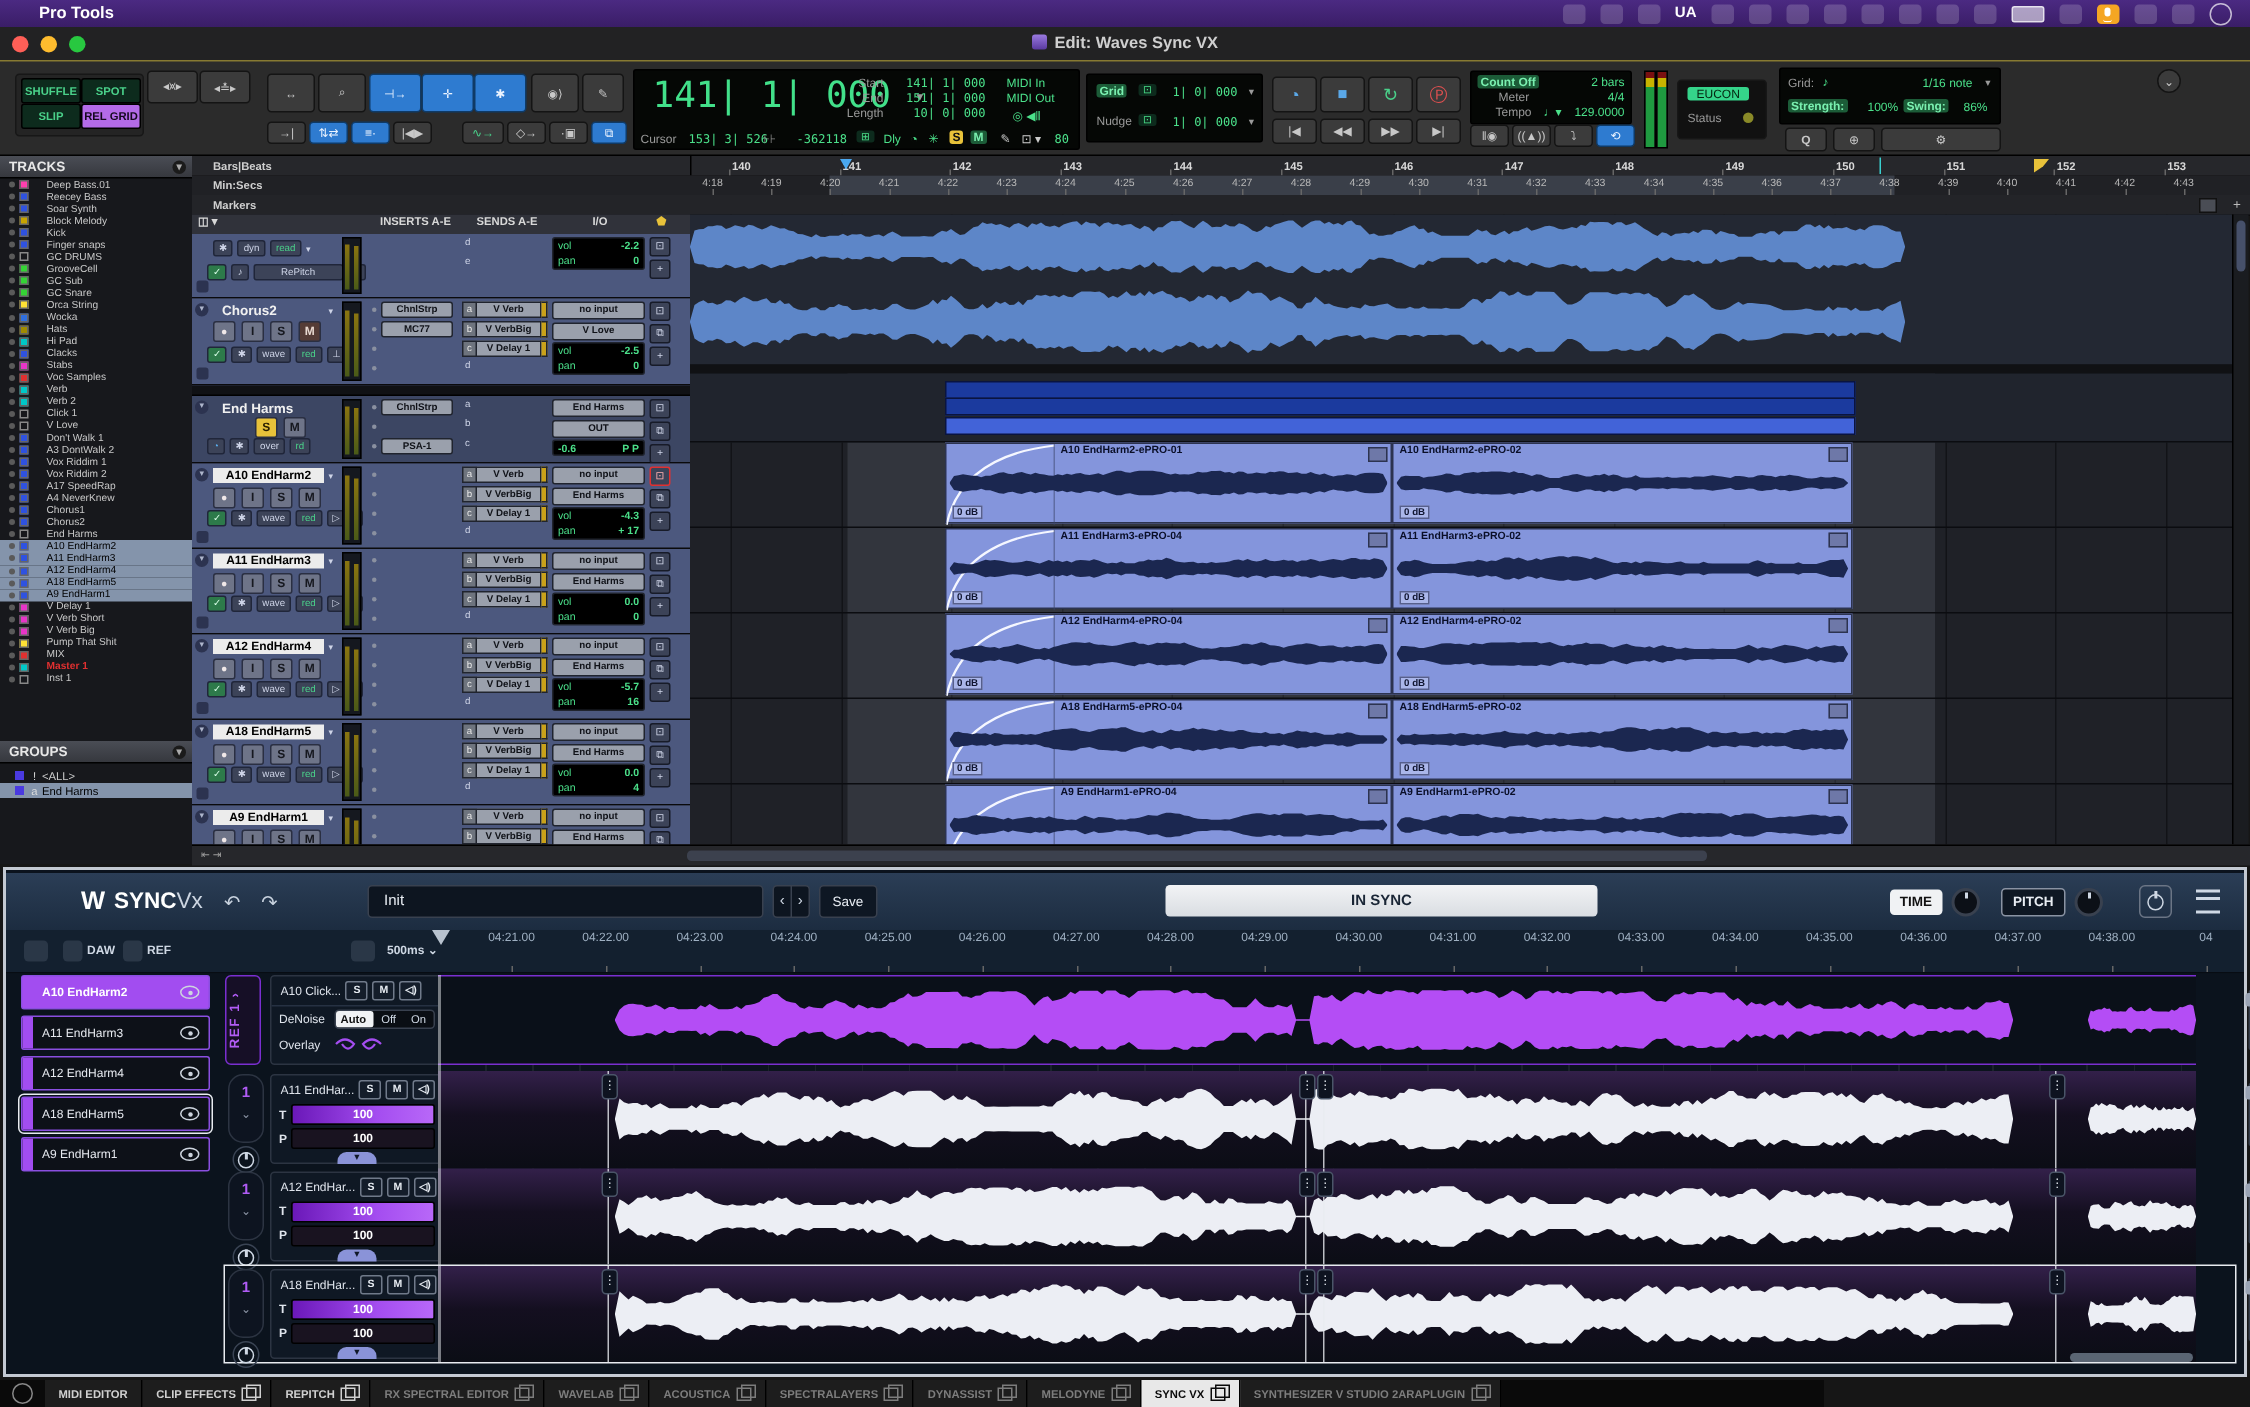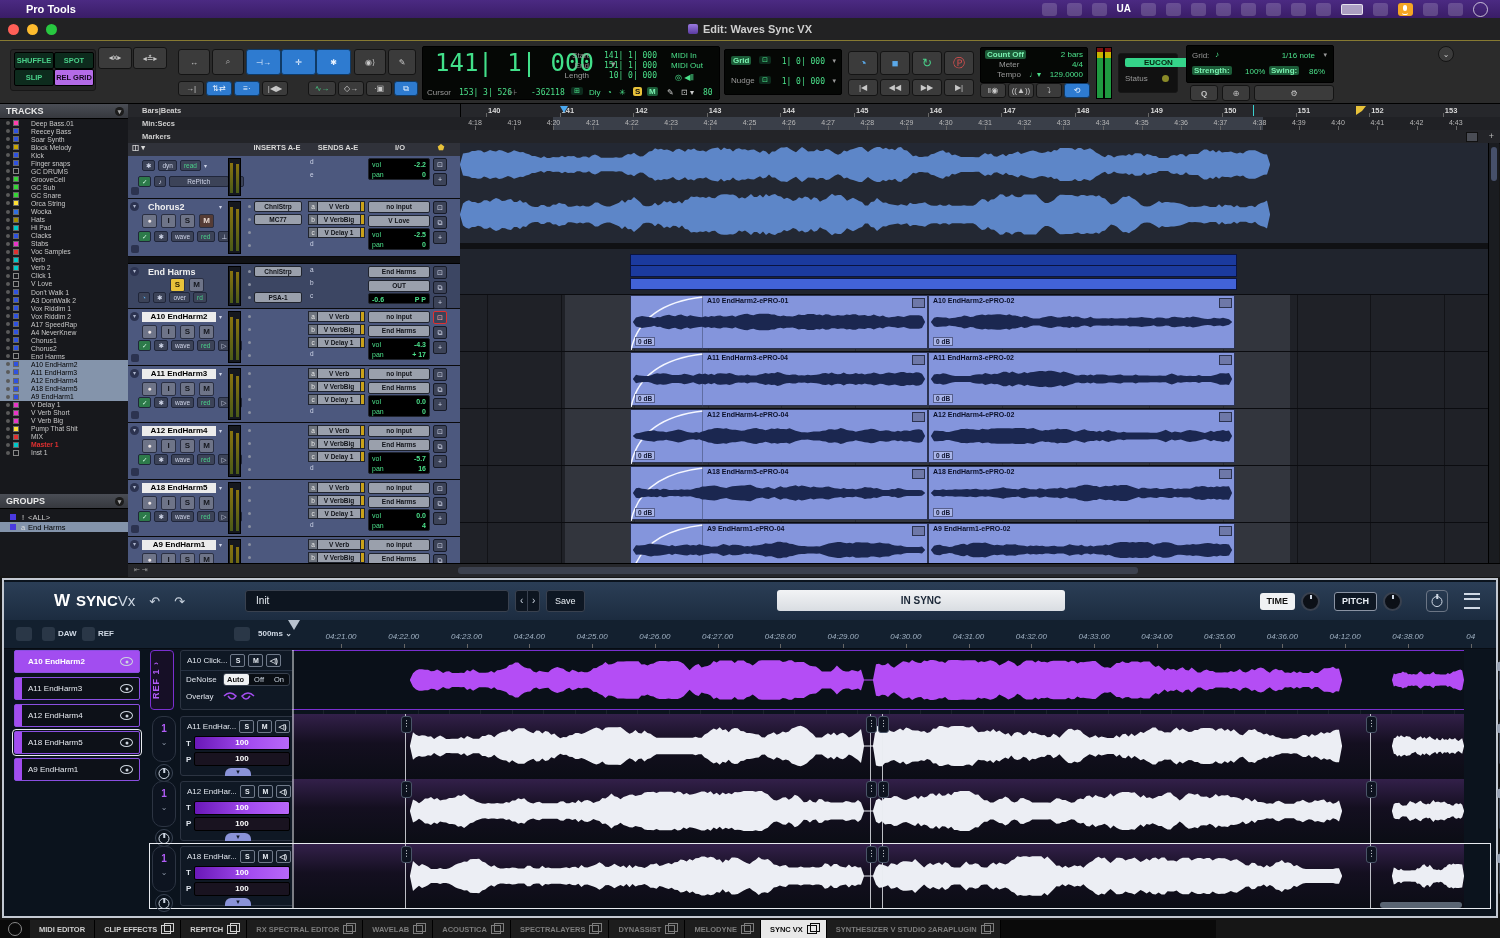--- a/index.html
+++ b/index.html
@@ -136,21 +136,21 @@
   .knob{width:15px;height:15px;border-radius:50%;background:#0c1017;border:2px solid #39414f;position:relative;margin-left:4px;}
   .knob::after{content:"";position:absolute;left:50%;top:1px;width:2px;height:4px;background:#cfd8e4;transform:translateX(-50%);}
   .pwrb{width:20px;height:20px;border:1px solid #6b7585;border-radius:4px;position:relative;}
   .pwr::before{content:"";position:absolute;left:50%;top:50%;width:9px;height:9px;border:1.5px solid #cfd8e4;border-radius:50%;transform:translate(-50%,-45%);}
   .pwr::after{content:"";position:absolute;left:50%;top:3px;width:1.5px;height:5px;background:#cfd8e4;transform:translateX(-50%);}
   .hamb{width:16px;height:12px;border-top:2px solid #cfd8e4;border-bottom:2px solid #cfd8e4;position:relative;}
   .hamb::after{content:"";position:absolute;left:0;top:3px;width:100%;height:2px;background:#cfd8e4;}
   #pl-sub{position:absolute;left:0;top:40px;width:100%;height:28px;background:#13202f;border-bottom:1px solid #070c13;}
   .subic{position:absolute;width:16px;height:14px;background:#2a3747;border-radius:3px;top:7px;}
   .subtx{position:absolute;top:9px;font-size:8px;font-weight:bold;color:#cfd8e4;}
-  .pr-num{position:absolute;top:12px;font-size:8px;color:#9fb0c2;transform:translateX(-50%);font-style:italic;}
+  .pr-num{position:absolute;top:0;font-size:8px;color:#9fb0c2;transform:translateX(-50%);}
   #pl-sidebar{position:absolute;left:6px;top:70px;width:134px;height:246px;}
   .pi{position:relative;height:21px;margin:0 4px 4px 4px;border:1px solid #8a4fe0;border-radius:2px;background:#0d1118;display:flex;align-items:center;}
   .pi .ptab{width:7px;height:100%;background:#a24df0;flex:none;}
   .pi .plbl{font-size:8px;color:#e6e9ef;margin-left:6px;white-space:nowrap;}
   .pi.sel{background:#a24df0;}
   .pi.sel .plbl{color:#fff;font-weight:bold;}
   .pi.foc{outline:1.5px solid #e8ebf0;outline-offset:1.5px;}
   .eye{margin-left:auto;margin-right:6px;width:11px;height:7px;border:1.2px solid #cdd4de;border-radius:50%;position:relative;flex:none;}
   .eye::after{content:"";position:absolute;left:50%;top:50%;width:3px;height:3px;background:#cdd4de;border-radius:50%;transform:translate(-50%,-50%);}
   .lane-rail{position:absolute;left:2px;width:22px;}
@@ -318,21 +318,21 @@
     </div>
     <span class="tbtn" style="left:980px;top:42px;width:24px;height:13px;">‖◉</span>
     <span class="tbtn" style="left:1008px;top:42px;width:24px;height:13px;">((▲))</span>
     <span class="tbtn" style="left:1036px;top:42px;width:24px;height:13px;">⤵</span>
     <span class="tbtn blue" style="left:1064px;top:42px;width:24px;height:13px;">⟲</span>
 
     <span class="meterbar" style="left:1096px;top:6px;height:50px;"></span>
     <span class="meterbar" style="left:1104px;top:6px;height:50px;"></span>
 
     <div class="tb-panel" style="left:1118px;top:12px;width:58px;height:38px;background:#111;">
-      <span style="position:absolute;left:6px;top:4px;background:#35d48a;color:#04240f;font-size:8px;font-weight:bold;padding:0 19px;border-radius:2px;text-align:center;">EUCON</span>
+      <span style="position:absolute;left:6px;top:4px;background:#35d48a;color:#04240f;font-size:8px;font-weight:normal;padding:0 6px;border-radius:2px;text-align:center;">EUCON</span>
       <span class="glabel" style="position:absolute;left:6px;top:20px;font-size:8px;">Status</span>
       <span style="position:absolute;right:8px;top:21px;width:7px;height:7px;border-radius:50%;background:#8a8a28;"></span>
     </div>
 
     <div class="lcd" style="position:absolute;left:1186px;top:4px;width:146px;height:36px;font-size:8px;">
       <span class="glabel" style="position:absolute;left:5px;top:5px;">Grid:</span>
       <span class="gval" style="position:absolute;left:28px;top:4px;">♪</span>
       <span class="gval" style="position:absolute;right:18px;top:5px;">1/16 note</span>
       <span style="position:absolute;right:6px;top:5px;color:#9a9a9a;font-size:7px;">▾</span>
       <span class="gbox" style="position:absolute;left:5px;top:20px;">Strength:</span>
@@ -1585,21 +1585,21 @@
           <span class="pr-num" style="left: 739.36px;">04:32.00</span>
           <i style="position: absolute; bottom: 0px; width: 1px; height: 4px; background: rgb(102, 102, 102); left: 739.36px;"></i>
           <span class="pr-num" style="left: 802.12px;">04:33.00</span>
           <i style="position: absolute; bottom: 0px; width: 1px; height: 4px; background: rgb(102, 102, 102); left: 802.12px;"></i>
           <span class="pr-num" style="left: 864.88px;">04:34.00</span>
           <i style="position: absolute; bottom: 0px; width: 1px; height: 4px; background: rgb(102, 102, 102); left: 864.88px;"></i>
           <span class="pr-num" style="left: 927.64px;">04:35.00</span>
           <i style="position: absolute; bottom: 0px; width: 1px; height: 4px; background: rgb(102, 102, 102); left: 927.64px;"></i>
           <span class="pr-num" style="left: 990.4px;">04:36.00</span>
           <i style="position: absolute; bottom: 0px; width: 1px; height: 4px; background: rgb(102, 102, 102); left: 990.4px;"></i>
-          <span class="pr-num" style="left: 1053.16px;">04:12.00</span>
+          <span class="pr-num" style="left: 1053.16px;">04:37.00</span>
           <i style="position: absolute; bottom: 0px; width: 1px; height: 4px; background: rgb(102, 102, 102); left: 1053.16px;"></i>
           <span class="pr-num" style="left: 1115.92px;">04:38.00</span>
           <i style="position: absolute; bottom: 0px; width: 1px; height: 4px; background: rgb(102, 102, 102); left: 1115.92px;"></i>
           <span class="pr-num" style="left: 1178.68px;">04</span>
           <i style="position: absolute; bottom: 0px; width: 1px; height: 4px; background: rgb(102, 102, 102); left: 1178.68px;"></i>
         </div>
       <div style="position:absolute;left:284px;top:0;width:0;height:0;border-left:6px solid transparent;border-right:6px solid transparent;border-top:10px solid #b8c2ce;"></div>
     </div>
 
     <div id="pl-sidebar">

